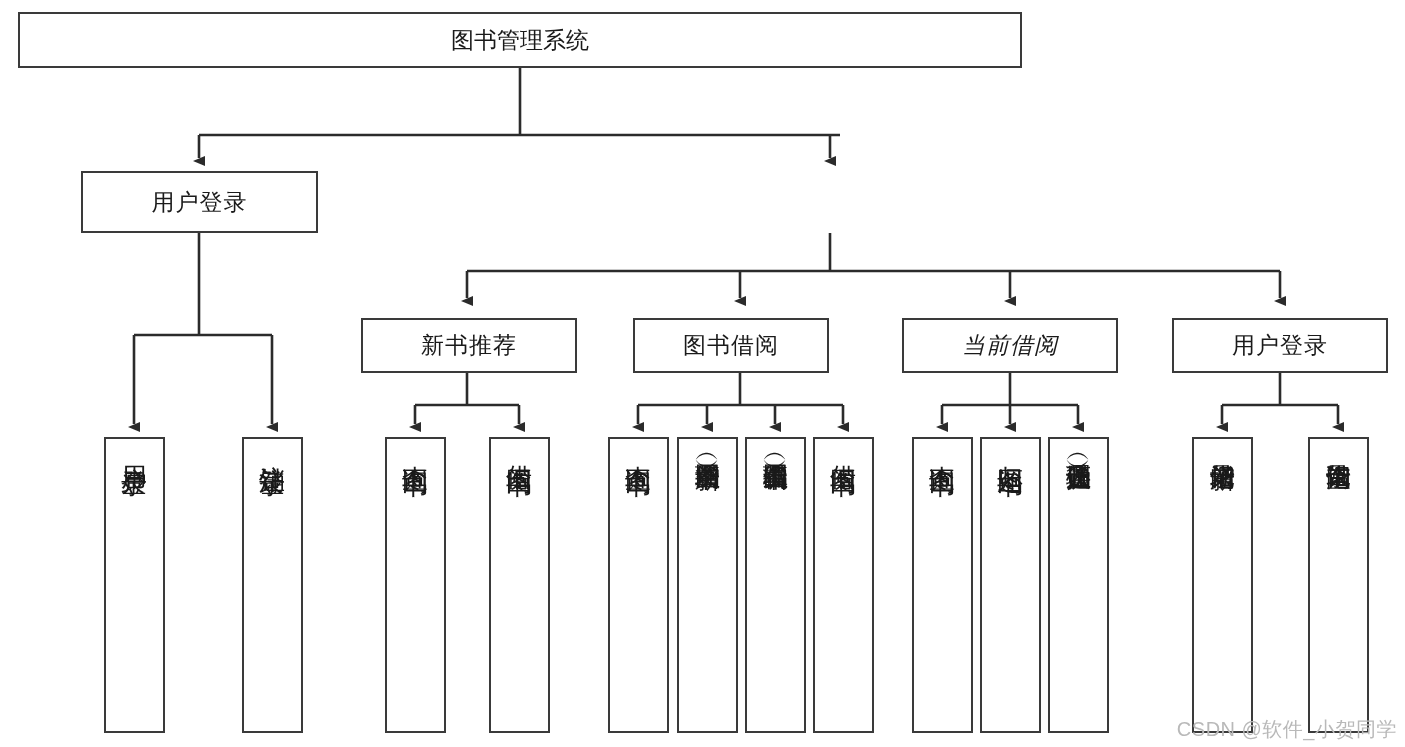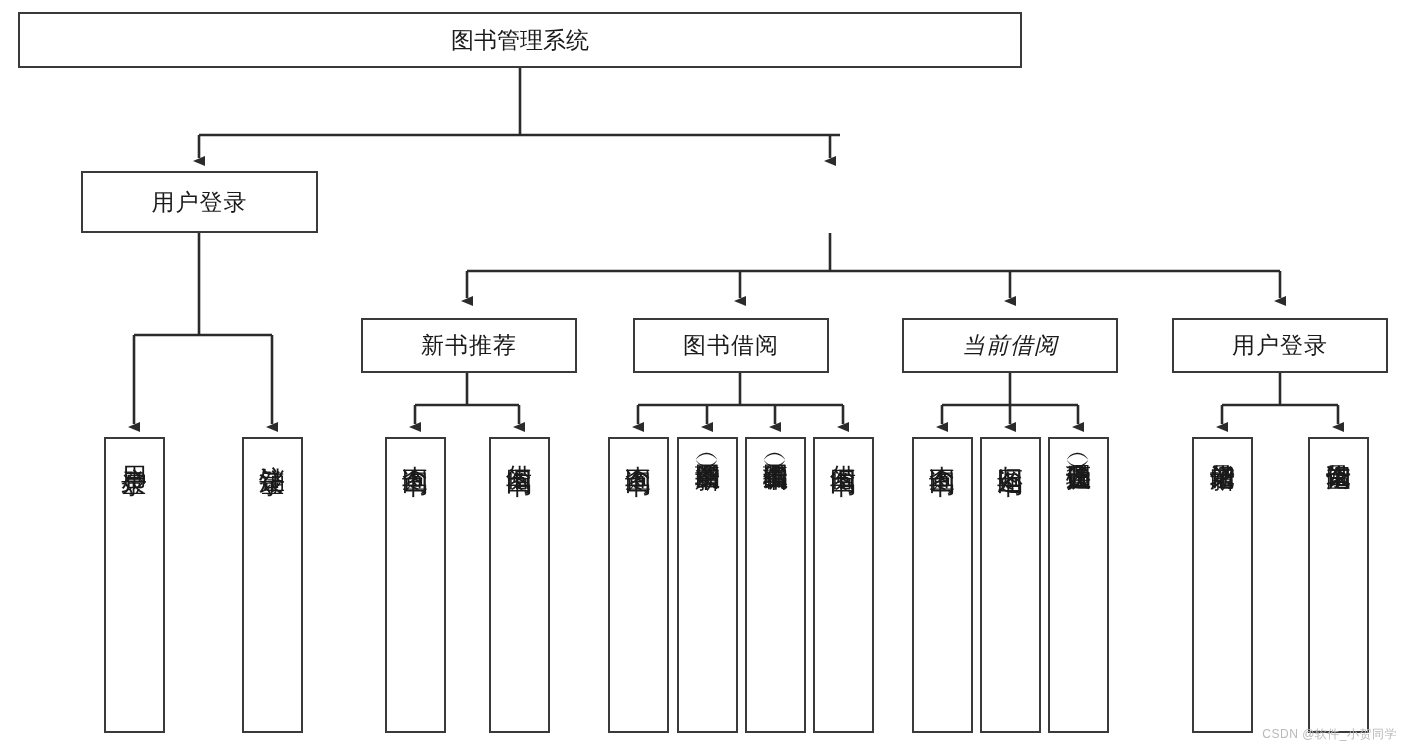--- a/index.html
+++ b/index.html
@@ -56,21 +56,21 @@
     white-space: nowrap;
   }
   .vtext.tall {
     font-size: 25px;
     letter-spacing: 0px;
   }
   .watermark {
     position: absolute;
     right: 8px;
     bottom: 4px;
-    font-size: 12px;
+    font-size: 20px;
     color: #b9b9b9;
     letter-spacing: 0.5px;
     white-space: nowrap;
   }
 </style>
 </head>
 <body>
 
 <div id="canvas">
 

